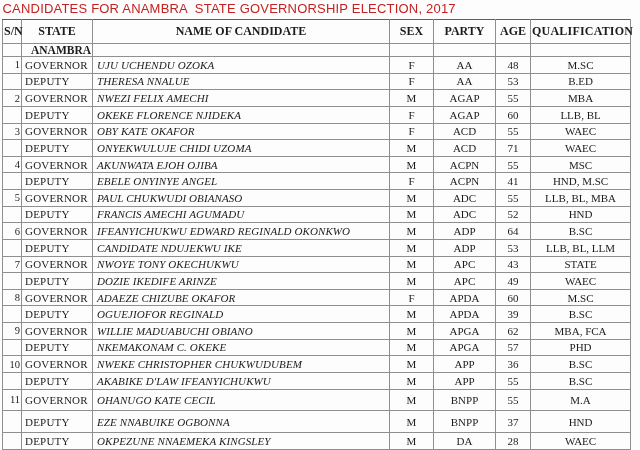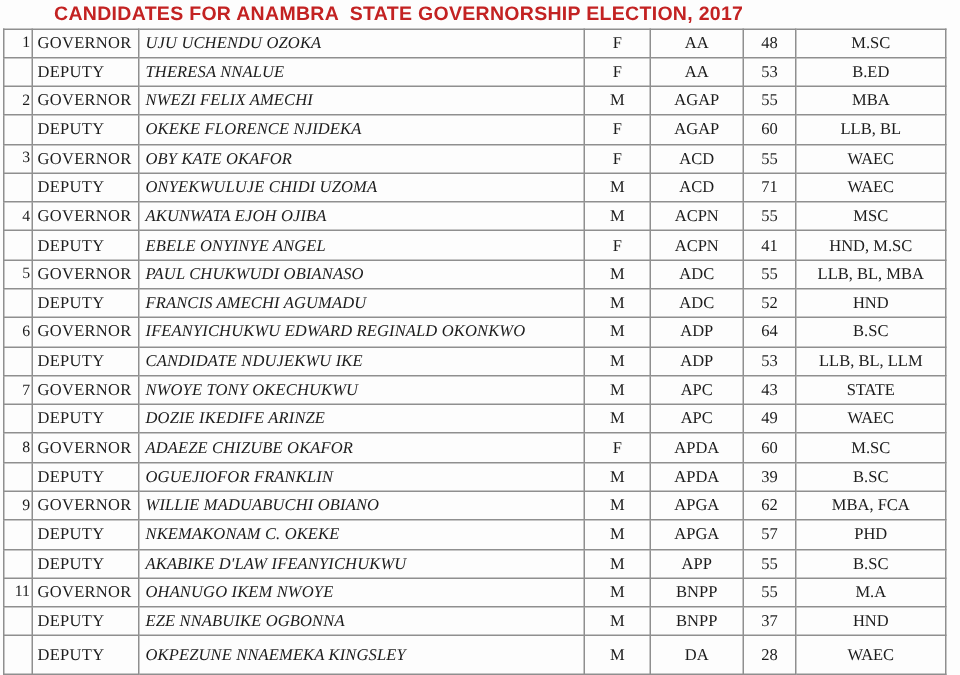--- a/index.html
+++ b/index.html
@@ -24,24 +24,24 @@
     table-layout:fixed;
     width:628px;
     height:450px;
     margin-left:2px;
   }
   
   tr.title-row{height:19px;}
   tr.title-row td{border:none;}
   td.title-cell{
     font-family:"Liberation Sans", sans-serif;
-    font-weight:bold;
+    font-weight:normal;
     font-size:13px;
     letter-spacing:.2px;
-    text-align:right;
+    text-align:left;
     vertical-align:middle;
     white-space:pre;
     padding-bottom:1px;
   }
   td.title-side{border-left:1px solid var(--line);}
   td.title-side-last{border-right:1px solid var(--line);}
   
   tr.header-row{height:24px;}
   tr.header-row th{
     border:1px solid var(--line);
@@ -90,22 +90,40 @@
       <col style="width:62px">
       <col style="width:35px">
       <col style="width:100px">
     </colgroup>
     <thead>
       <tr class="title-row">
         <td class="title-cell" colspan="5" style="color: rgb(195, 34, 34);">CANDIDATES FOR ANAMBRA  STATE GOVERNORSHIP ELECTION, 2017</td>
         <td class="title-side"></td>
         <td class="title-side title-side-last"></td>
       </tr>
+      <tr class="header-row">
+        <th class="h-sn">S/N</th>
+        <th class="h-state">STATE</th>
+        <th class="h-name">NAME OF CANDIDATE</th>
+        <th class="h-sex">SEX</th>
+        <th class="h-party">PARTY</th>
+        <th class="h-age">AGE</th>
+        <th class="h-qual">QUALIFICATION</th>
+      </tr>
     </thead>
     <tbody>
+      <tr class="state-row">
+        <td></td>
+        <td class="state-name">ANAMBRA</td>
+        <td></td>
+        <td></td>
+        <td></td>
+        <td></td>
+        <td></td>
+      </tr>
 
     <tr class="data-row">
     <td class="c-sn">1</td>
     <td class="c-pos">GOVERNOR</td>
     <td class="c-name">UJU UCHENDU OZOKA</td>
     <td class="c-sex">F</td>
     <td class="c-party">AA</td>
     <td class="c-age">48</td>
     <td class="c-qual">M.SC</td>
   </tr>
@@ -231,21 +249,21 @@
     <td class="c-pos">GOVERNOR</td>
     <td class="c-name">ADAEZE CHIZUBE OKAFOR</td>
     <td class="c-sex">F</td>
     <td class="c-party">APDA</td>
     <td class="c-age">60</td>
     <td class="c-qual">M.SC</td>
   </tr>
         <tr class="data-row">
     <td class="c-sn"></td>
     <td class="c-pos">DEPUTY</td>
-    <td class="c-name">OGUEJIOFOR FRANKLIN</td>
+    <td class="c-name">OGUEJIOFOR REGINALD</td>
     <td class="c-sex">M</td>
     <td class="c-party">APDA</td>
     <td class="c-age">39</td>
     <td class="c-qual">B.SC</td>
   </tr>
         <tr class="data-row">
     <td class="c-sn">9</td>
     <td class="c-pos">GOVERNOR</td>
     <td class="c-name">WILLIE MADUABUCHI OBIANO</td>
     <td class="c-sex">M</td>
@@ -256,32 +274,41 @@
         <tr class="data-row">
     <td class="c-sn"></td>
     <td class="c-pos">DEPUTY</td>
     <td class="c-name">NKEMAKONAM C. OKEKE</td>
     <td class="c-sex">M</td>
     <td class="c-party">APGA</td>
     <td class="c-age">57</td>
     <td class="c-qual">PHD</td>
   </tr>
         <tr class="data-row">
+    <td class="c-sn">10</td>
+    <td class="c-pos">GOVERNOR</td>
+    <td class="c-name">NWEKE CHRISTOPHER CHUKWUDUBEM</td>
+    <td class="c-sex">M</td>
+    <td class="c-party">APP</td>
+    <td class="c-age">36</td>
+    <td class="c-qual">B.SC</td>
+  </tr>
+        <tr class="data-row">
     <td class="c-sn"></td>
     <td class="c-pos">DEPUTY</td>
     <td class="c-name">AKABIKE D'LAW IFEANYICHUKWU</td>
     <td class="c-sex">M</td>
     <td class="c-party">APP</td>
     <td class="c-age">55</td>
     <td class="c-qual">B.SC</td>
   </tr>
         <tr class="data-row">
     <td class="c-sn">11</td>
     <td class="c-pos">GOVERNOR</td>
-    <td class="c-name">OHANUGO IKEM NWOYE</td>
+    <td class="c-name">OHANUGO KATE CECIL</td>
     <td class="c-sex">M</td>
     <td class="c-party">BNPP</td>
     <td class="c-age">55</td>
     <td class="c-qual">M.A</td>
   </tr>
         <tr class="data-row">
     <td class="c-sn"></td>
     <td class="c-pos">DEPUTY</td>
     <td class="c-name">EZE NNABUIKE OGBONNA</td>
     <td class="c-sex">M</td>

